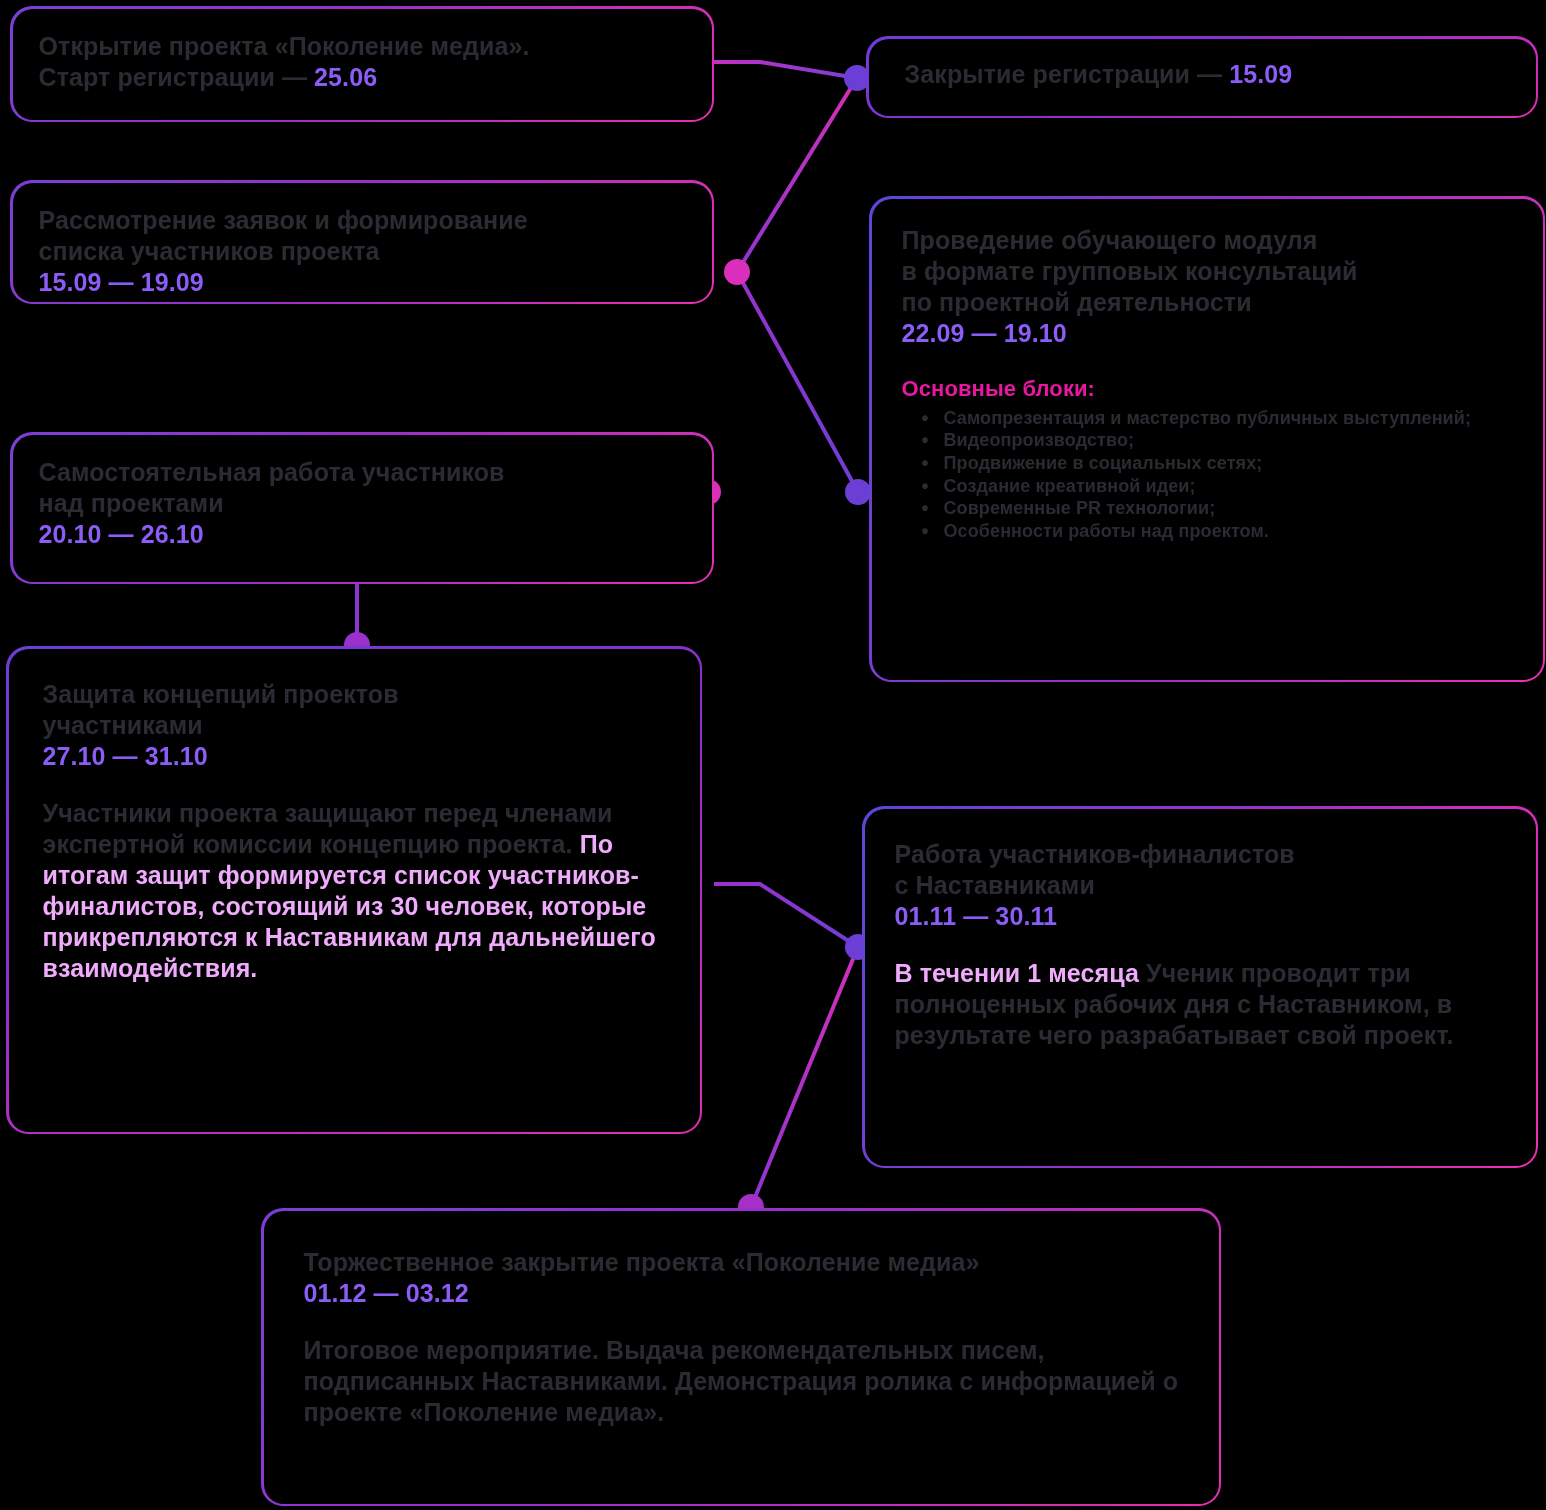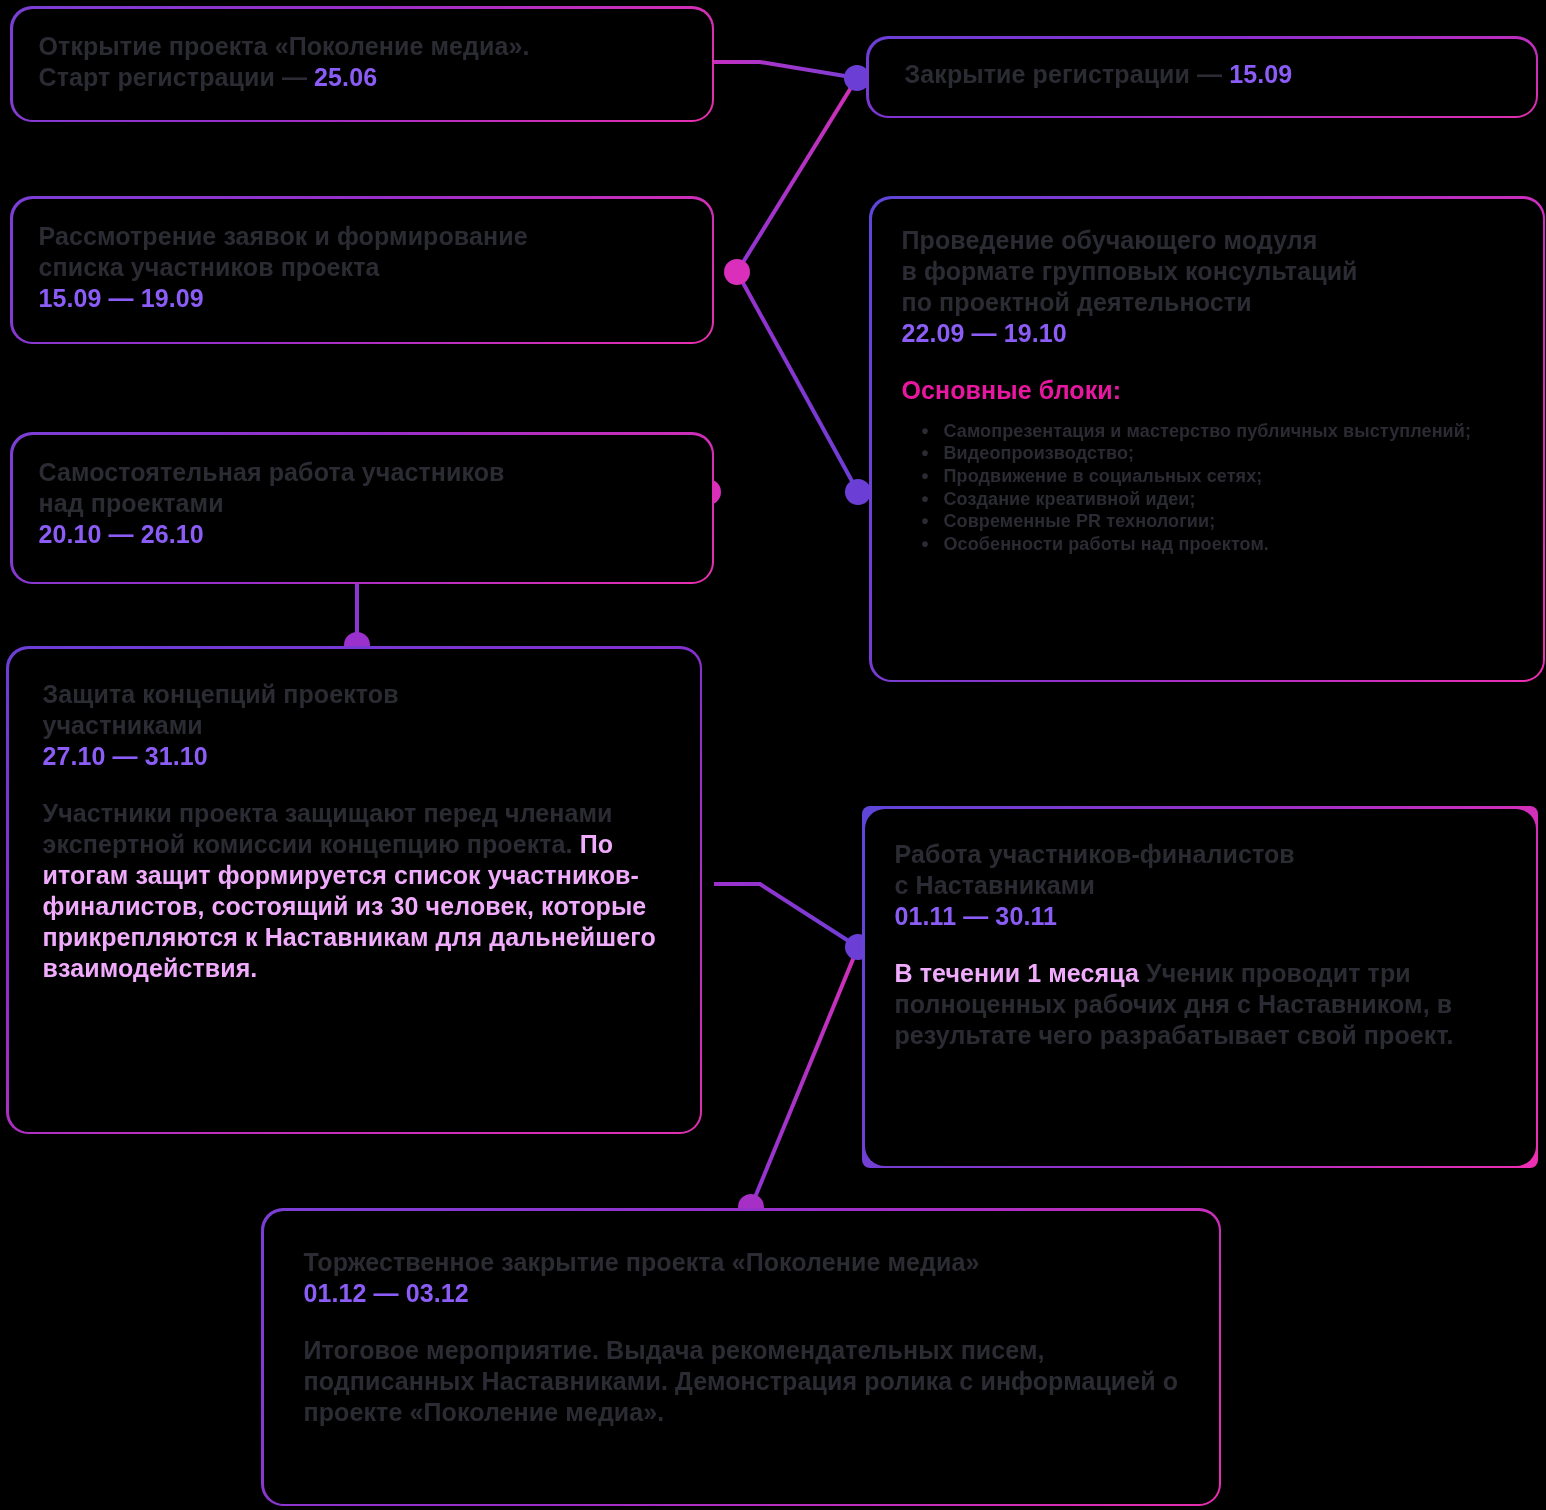--- a/index.html
+++ b/index.html
@@ -71,23 +71,23 @@
   ul.blocks li:before {
     content: "•";
     position: absolute;
     left: 6px; top: -1px;
     color: #2b2b33;
     font-size: 20px;
   }
   .heading-pink {
     color: #e8179f;
     font-weight: 700;
-    font-size: 25px;
+    font-size: 22px;
     display: block;
-    margin-bottom: 14px;
+    margin-bottom: 5px;
   }
   .small-pad { padding: 20px 24px; }
 </style>
 </head>
 <body>
 
 <div id="stage">
 
   <svg class="links" viewBox="0 0 1546 1510">
     <defs>
@@ -138,21 +138,21 @@
   </div>
 
   <div class="card v2" style="left:866px; top:36px; width:672px; height:82px;">
     <div class="card-inner small-pad">
       <div class="txt" style="padding-left:12px;">
         <span>Закрытие регистрации — </span><span class="date">15.09</span>
       </div>
     </div>
   </div>
 
-  <div class="card" style="left:10px; top:196px; width:704px; height:148px;">
+  <div class="card" style="left:10px; top:180px; width:704px; height:124px;">
     <div class="card-inner">
       <div class="txt">
         <span class="blk">Рассмотрение заявок и формирование</span>
         <span class="blk">списка участников проекта</span>
         <span class="blk date">15.09 — 19.09</span>
       </div>
     </div>
   </div>
 
   <div class="card v3" style="left:869px; top:196px; width:676px; height:486px;">
@@ -191,21 +191,21 @@
       <div class="txt">
         <span class="blk">Защита концепций проектов</span>
         <span class="blk">участниками</span>
         <span class="blk date">27.10 — 31.10</span>
         <div class="gap"></div>
         <span>Участники проекта защищают перед членами экспертной комиссии концепцию проекта. </span><span class="pink">По итогам защит формируется список участников-финалистов, состоящий из 30 человек, которые прикрепляются к Наставникам для дальнейшего взаимодействия.</span>
       </div>
     </div>
   </div>
 
-  <div class="card v3" style="left:862px; top:806px; width:676px; height:362px;border-radius:8px;">
+  <div class="card v3" style="left:862px; top:806px; width:676px; height:362px;">
     <div class="card-inner" style="padding:30px 30px;">
       <div class="txt">
         <span class="blk">Работа участников-финалистов</span>
         <span class="blk">с Наставниками</span>
         <span class="blk date">01.11 — 30.11</span>
         <div class="gap"></div>
         <span class="pink">В течении 1 месяца </span><span>Ученик проводит три полноценных рабочих дня с Наставником, в результате чего разрабатывает свой проект.</span>
       </div>
     </div>
   </div>

